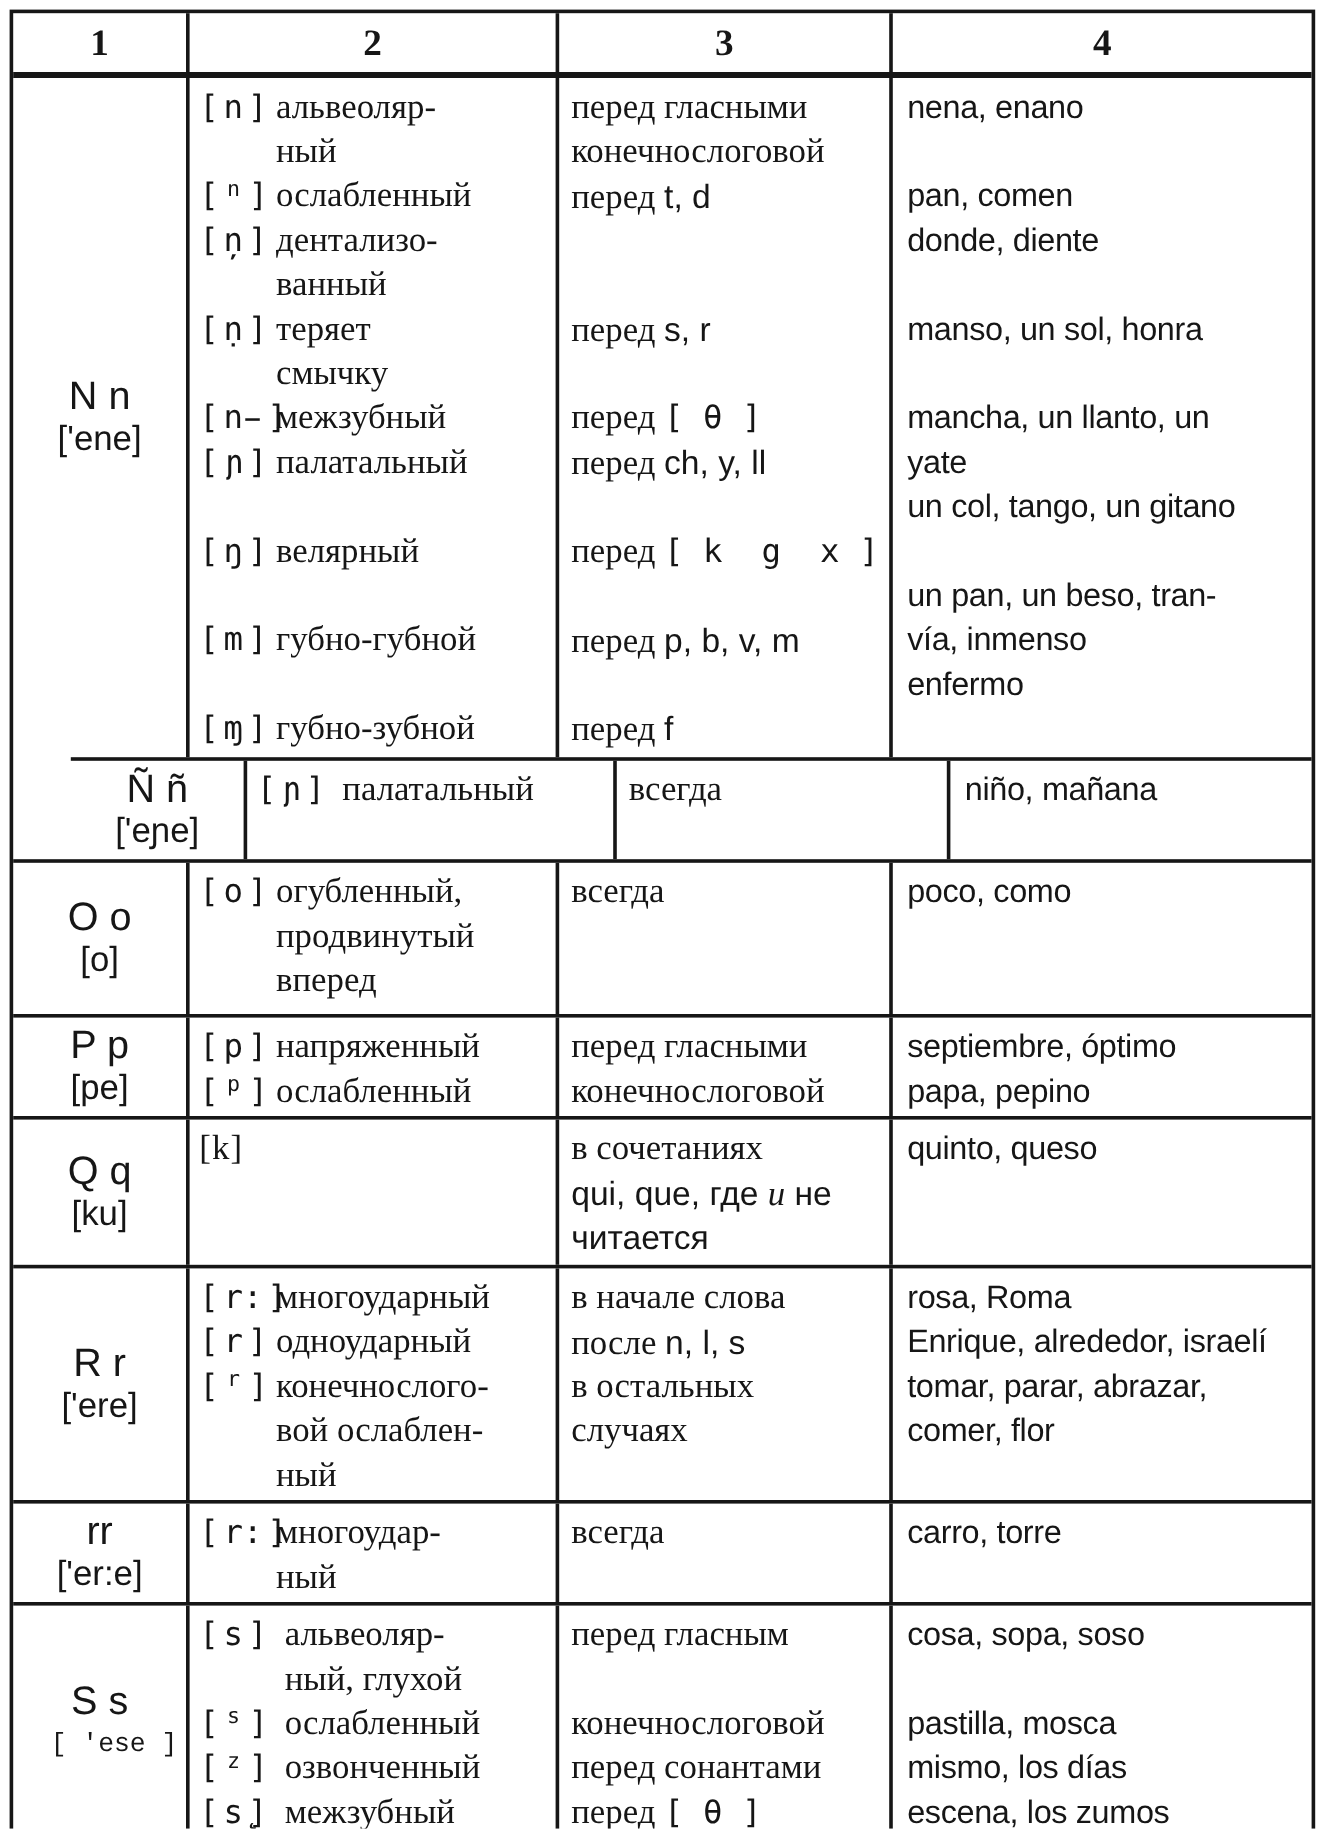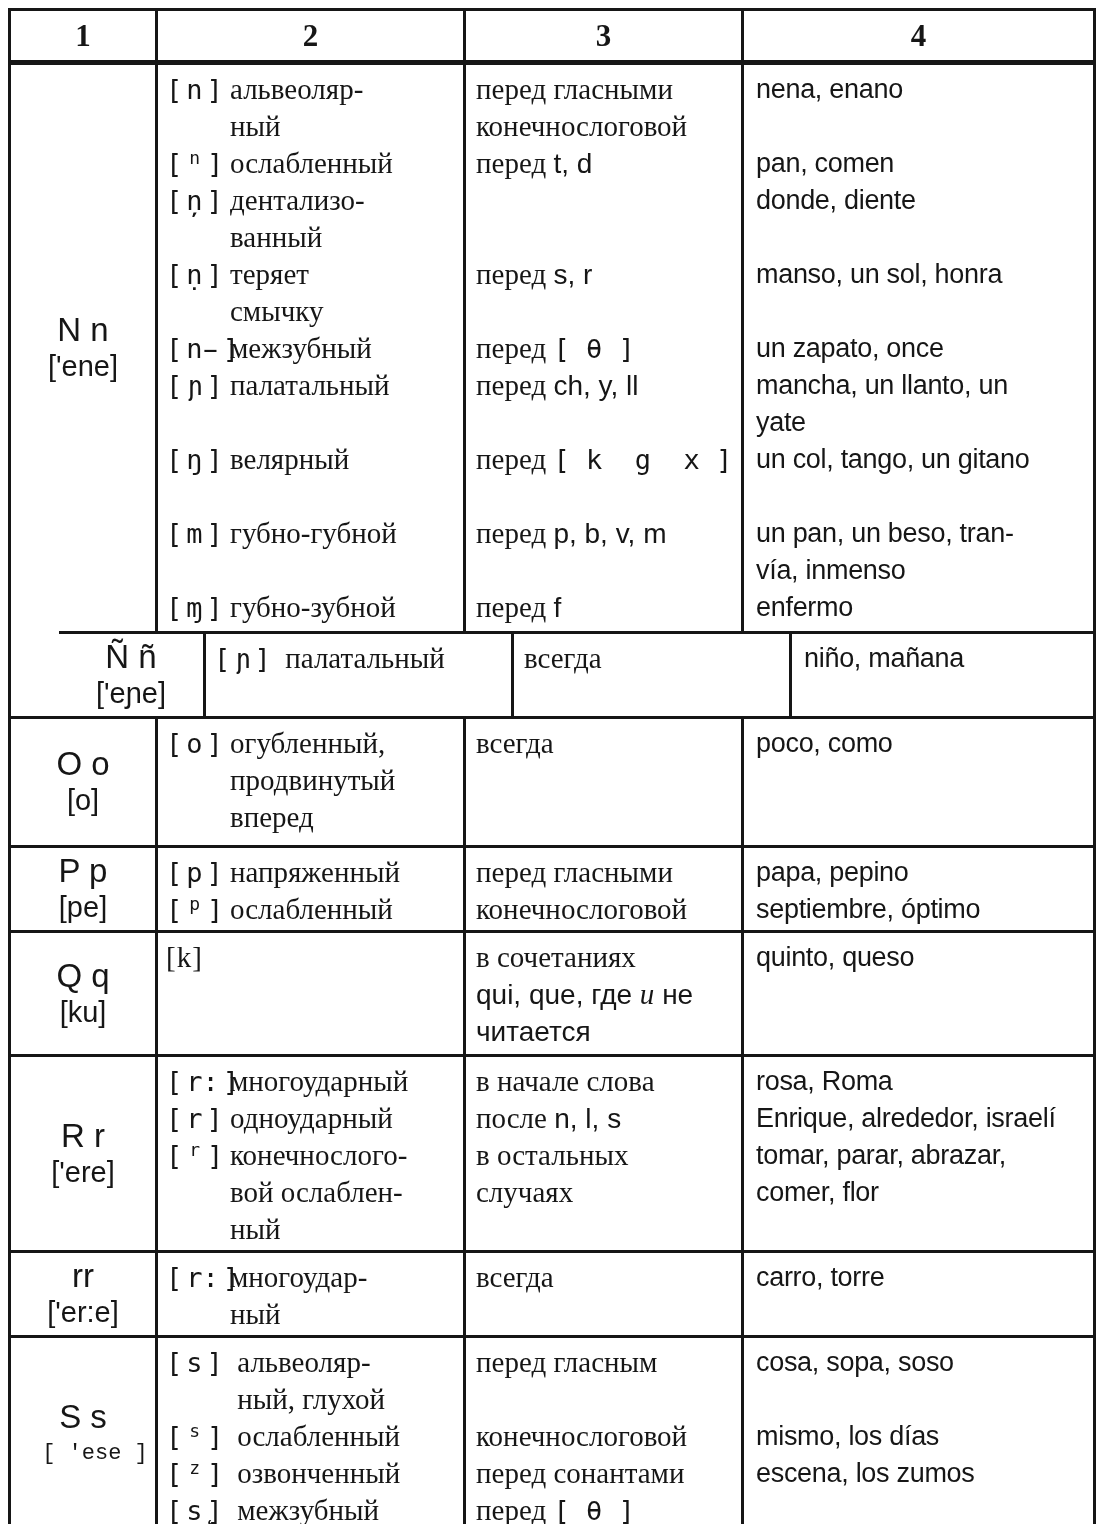--- a/index.html
+++ b/index.html
@@ -139,21 +139,20 @@
             <div class="line"><span class="sr">перед </span><span class="sn">f</span></div>
           </div>
           <div class="c c4">
             <div class="line">nena, enano</div>
             <div class="line"></div>
             <div class="line">pan, comen</div>
             <div class="line">donde, diente</div>
             <div class="line"></div>
             <div class="line">manso, un sol, honra</div>
             <div class="line"></div>
-            <div class="line">un zapato, once</div>
             <div class="line">mancha, un llanto, un</div>
             <div class="line">yate</div>
             <div class="line">un col, tango, un gitano</div>
             <div class="line"></div>
             <div class="line">un pan, un beso, tran-</div>
             <div class="line">vía, inmenso</div>
             <div class="line">enfermo</div>
           </div>
         </div>
         <div class="trow sep" style="min-height: 82px; margin-left: 48px;">
@@ -199,22 +198,22 @@
           </div>
           <div class="c c2">
             <div class="line"><span class="sym">[<span class="in">p</span>]</span><span class="desc">напряженный</span></div>
             <div class="line"><span class="sym">[<span class="in sup">p</span>]</span><span class="desc">ослабленный</span></div>
           </div>
           <div class="c c3">
             <div class="line"><span class="sr">перед гласными</span></div>
             <div class="line"><span class="sr">конечнослоговой</span></div>
           </div>
           <div class="c c4">
+            <div class="line">septiembre, óptimo</div>
             <div class="line">papa, pepino</div>
-            <div class="line">septiembre, óptimo</div>
           </div>
         </div>
         <div class="trow sep" style="min-height: 121px;">
           <div class="c c1">
             <div class="letter-main">Q q</div>
             <div class="letter-trans">[ku]</div>
           </div>
           <div class="c c2">
             <div class="line"><span class="sym sserif">[<span class="in">k</span>]</span></div>
             <div class="line"><span class="sym"></span></div>
@@ -291,19 +290,20 @@
           <div class="c c3">
             <div class="line"><span class="sr">перед гласным</span></div>
             <div class="line"></div>
             <div class="line"><span class="sr">конечнослоговой</span></div>
             <div class="line"><span class="sr">перед сонантами</span></div>
             <div class="line"><span class="sr">перед </span><span class="m">[ θ ]</span></div>
           </div>
           <div class="c c4">
             <div class="line">cosa, sopa, soso</div>
             <div class="line"></div>
+            <div class="line">pastilla, mosca</div>
             <div class="line">mismo, los días</div>
             <div class="line">escena, los zumos</div>
           </div>
         </div>
       </div>
   </div>
 </div>
 
 </body></html>

